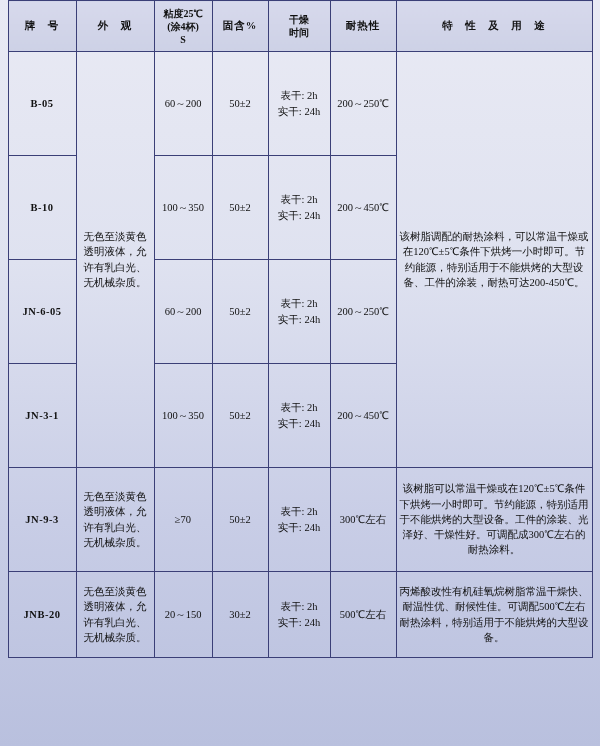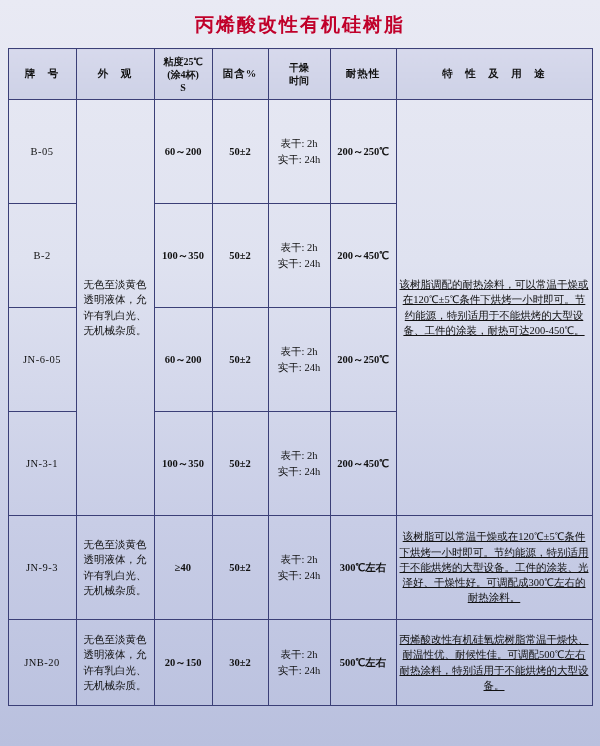--- a/index.html
+++ b/index.html
@@ -62,59 +62,56 @@
   }
   .col-brand { width: 68px; }
   .col-appearance { width: 78px; }
   .col-visc { width: 58px; }
   .col-solid { width: 56px; }
   .col-dry { width: 62px; }
   .col-heat { width: 66px; }
   .col-use { width: 196px; }
 
   td.brand {
-    font-weight: normal;
+    font-weight: bold;
     font-size: 11px;
     letter-spacing: 0.5px;
     margin-top: 28px;
   }
   td.appearance {
     font-size: 10px;
     line-height: 1.5;
     padding: 4px 5px;
   }
   td.dry {
     font-size: 10px;
     line-height: 1.9;
   }
   td.usage {
     font-size: 10.5px;
     line-height: 1.85;
     text-align: justify;
     text-justify: inter-ideograph;
     padding: 6px 8px;
-    text-decoration: underline;
   }
   td.visc, td.solid, td.heat {
     font-size: 10.5px;
-    font-weight: bold;
   }
   .r1 { height: 104px; }
   .r2 { height: 104px; }
   .r3 { height: 104px; }
   .r4 { height: 104px; }
   .r5 { height: 104px; }
   .r6 { height: 86px; }
 </style>
 </head>
 <body>
 
 <div class="page">
 
-  <div class="title">丙烯酸改性有机硅树脂</div>
 
   <table class="spec">
     <colgroup>
       <col class="col-brand">
       <col class="col-appearance">
       <col class="col-visc">
       <col class="col-solid">
       <col class="col-dry">
       <col class="col-heat">
       <col class="col-use">
@@ -146,21 +143,21 @@
         <td class="solid">50±2</td>
         <td class="dry">
           <div>表干: 2h</div>
           <div>实干: 24h</div>
         </td>
         <td class="heat">200～250℃</td>
         <td class="usage" rowspan="4">该树脂调配的耐热涂料，可以常温干燥或在120℃±5℃条件下烘烤一小时即可。节约能源，特别适用于不能烘烤的大型设备、工件的涂装，耐热可达200-450℃。</td>
       </tr>
 
       <tr class="r2">
-        <td class="brand">B-2</td>
+        <td class="brand">B-10</td>
         <td class="visc">100～350</td>
         <td class="solid">50±2</td>
         <td class="dry">
           <div>表干: 2h</div>
           <div>实干: 24h</div>
         </td>
         <td class="heat">200～450℃</td>
       </tr>
 
       <tr class="r3">
@@ -181,21 +178,21 @@
         <td class="dry">
           <div>表干: 2h</div>
           <div>实干: 24h</div>
         </td>
         <td class="heat">200～450℃</td>
       </tr>
 
       <tr class="r5">
         <td class="brand">JN-9-3</td>
         <td class="appearance">无色至淡黄色透明液体，允许有乳白光、无机械杂质。</td>
-        <td class="visc">≥40</td>
+        <td class="visc">≥70</td>
         <td class="solid">50±2</td>
         <td class="dry">
           <div>表干: 2h</div>
           <div>实干: 24h</div>
         </td>
         <td class="heat">300℃左右</td>
         <td class="usage">该树脂可以常温干燥或在120℃±5℃条件下烘烤一小时即可。节约能源，特别适用于不能烘烤的大型设备。工件的涂装、光泽好、干燥性好。可调配成300℃左右的耐热涂料。</td>
       </tr>
 
       <tr class="r6">

